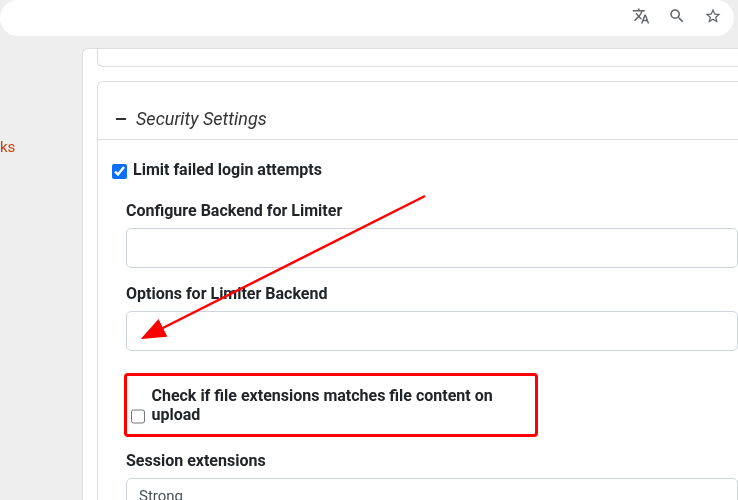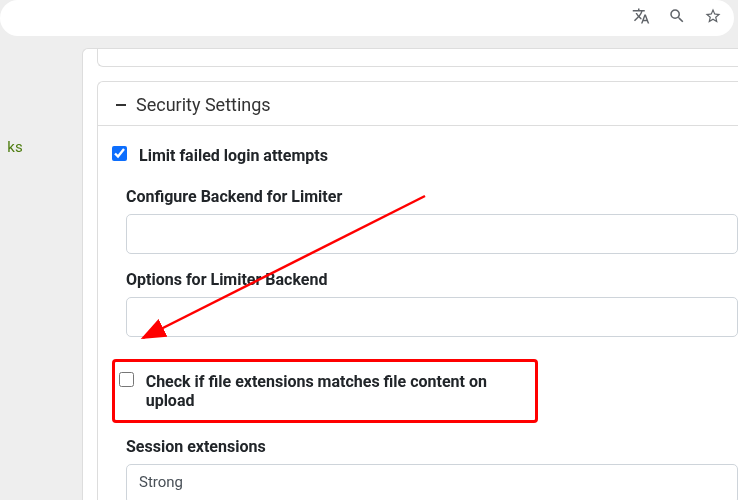--- a/index.html
+++ b/index.html
@@ -41,40 +41,41 @@
       height: 452px;
       border-top: 1px solid #ddd;
       border-left: 1px solid #ddd;
       border-radius: 6px 0 0 0;
     }
     .sidebar-fragment {
       position: absolute;
       left: 0;
       top: 138px;
       font-size: 15px;
-      color: #4d7c0f;
+      color: #c2410c;
       width: 30px;
-      text-align: center;
+      text-align: left;
     }
     .spacer-box {
       height: 18px;
       border-left: 1px solid #ddd;
       border-bottom: 1px solid #ddd;
       border-radius: 0 0 0 6px;
       margin: 0 0 14px 14px;
     }
     .section-header {
       display: flex;
       align-items: center;
-      padding: 12px 16px 10px 16px;
+      padding: 26px 16px 10px 16px;
       border-bottom: 1px solid #ddd;
       margin: 0 0 0 14px;
       border-left: 1px solid #ddd;
       border-top: 1px solid #ddd;
       border-radius: 6px 0 0 0;
+      font-style: italic;
     }
     .collapse-icon {
       width: 14px;
       height: 14px;
       margin-right: 8px;
       display: inline-flex;
       align-items: center;
       justify-content: center;
     }
     .collapse-icon::before {
@@ -89,23 +90,23 @@
       font-weight: 400;
       color: #333;
     }
     .form-body {
       padding: 18px 0 0 14px;
       border-left: 1px solid #ddd;
       margin-left: 14px;
     }
     .checkbox-row {
       display: flex;
-      align-items: flex-start;
+      align-items: flex-end;
       padding: 2px 0 6px 0;
-      gap: 12px;
+      gap: 6px;
     }
     .checkbox-row input[type="checkbox"] {
       width: 15px;
       height: 15px;
       accent-color: #0d6efd;
       cursor: pointer;
     }
     .checkbox-row label {
       font-size: 16px;
       font-weight: 700;
@@ -130,21 +131,21 @@
       border-radius: 5px;
       padding: 8px 12px;
       font-size: 15px;
       color: #495057;
       background: #fff;
     }
     .highlight-box {
       border: 3px solid #ff0000;
       border-radius: 4px;
       padding: 10px 4px 10px 4px;
-      margin: 22px 200px 0 0;
+      margin: 22px 200px 0 12px;
       display: inline-block;
     }
     .highlight-box .checkbox-row { padding: 0; }
     .arrow-svg {
       position: absolute;
       left: 135px;
       top: 188px;
       pointer-events: none;
     }
     .session-group { margin-top: 14px; padding-left: 14px; }

